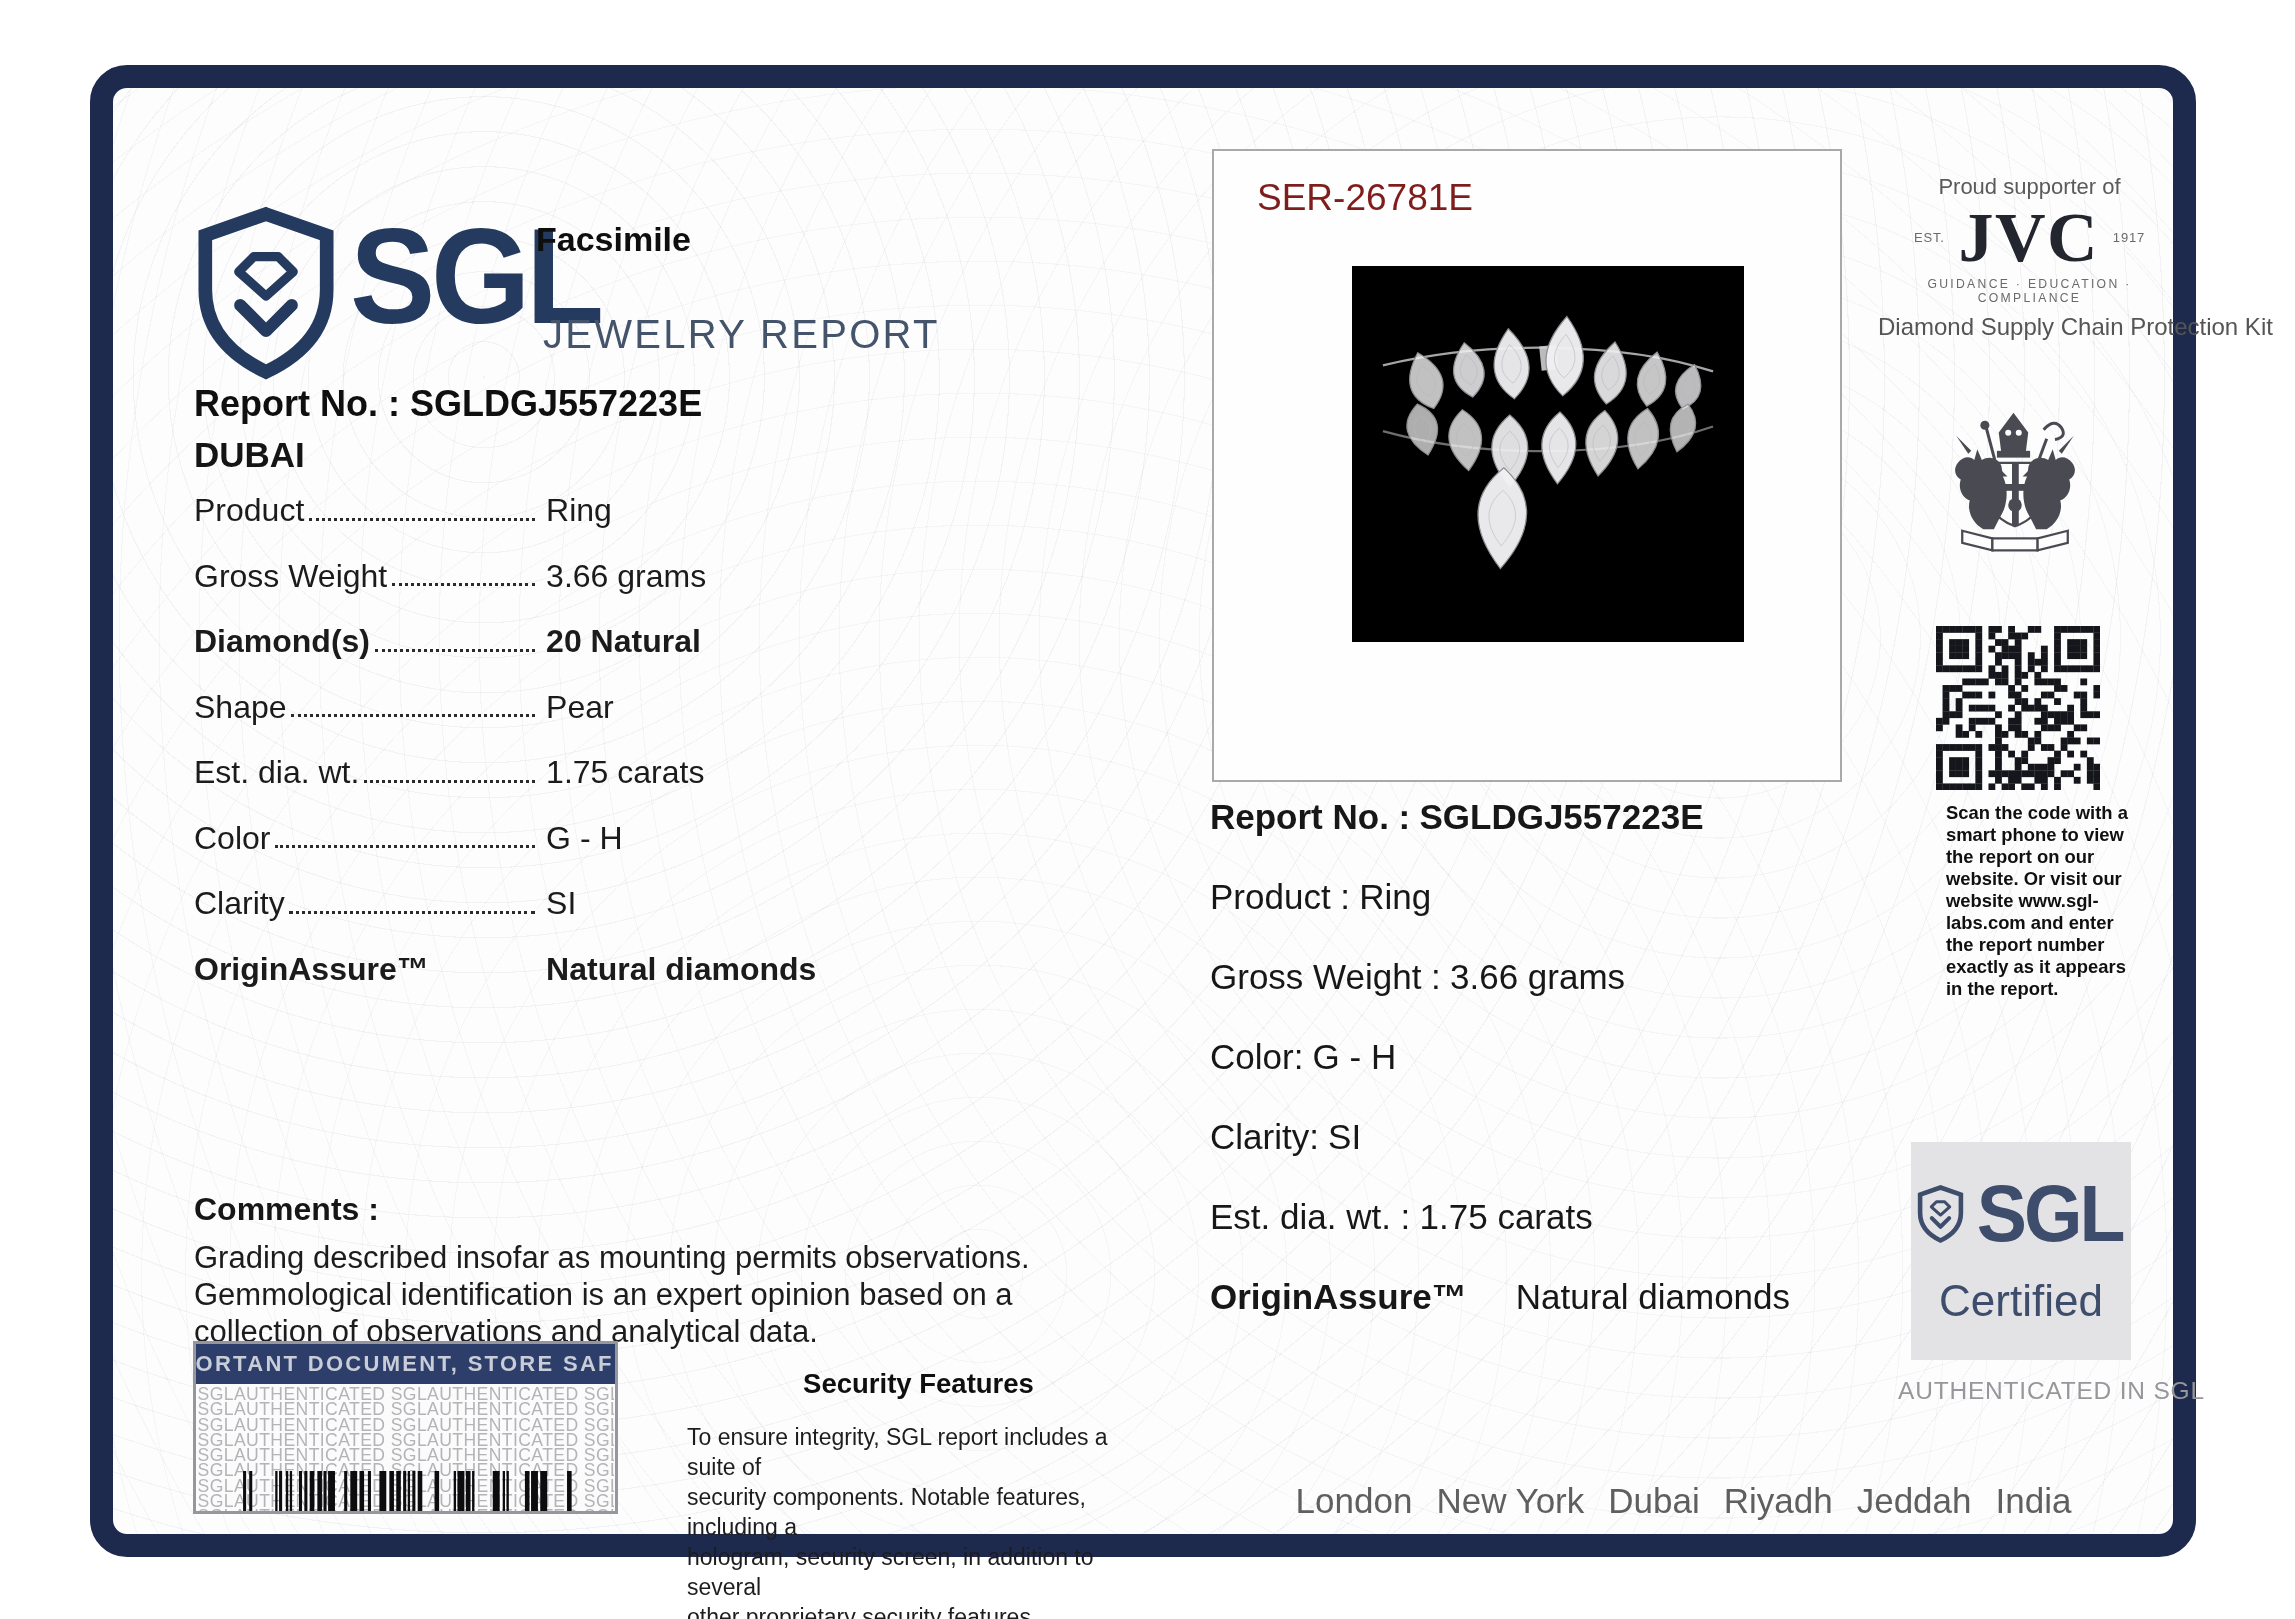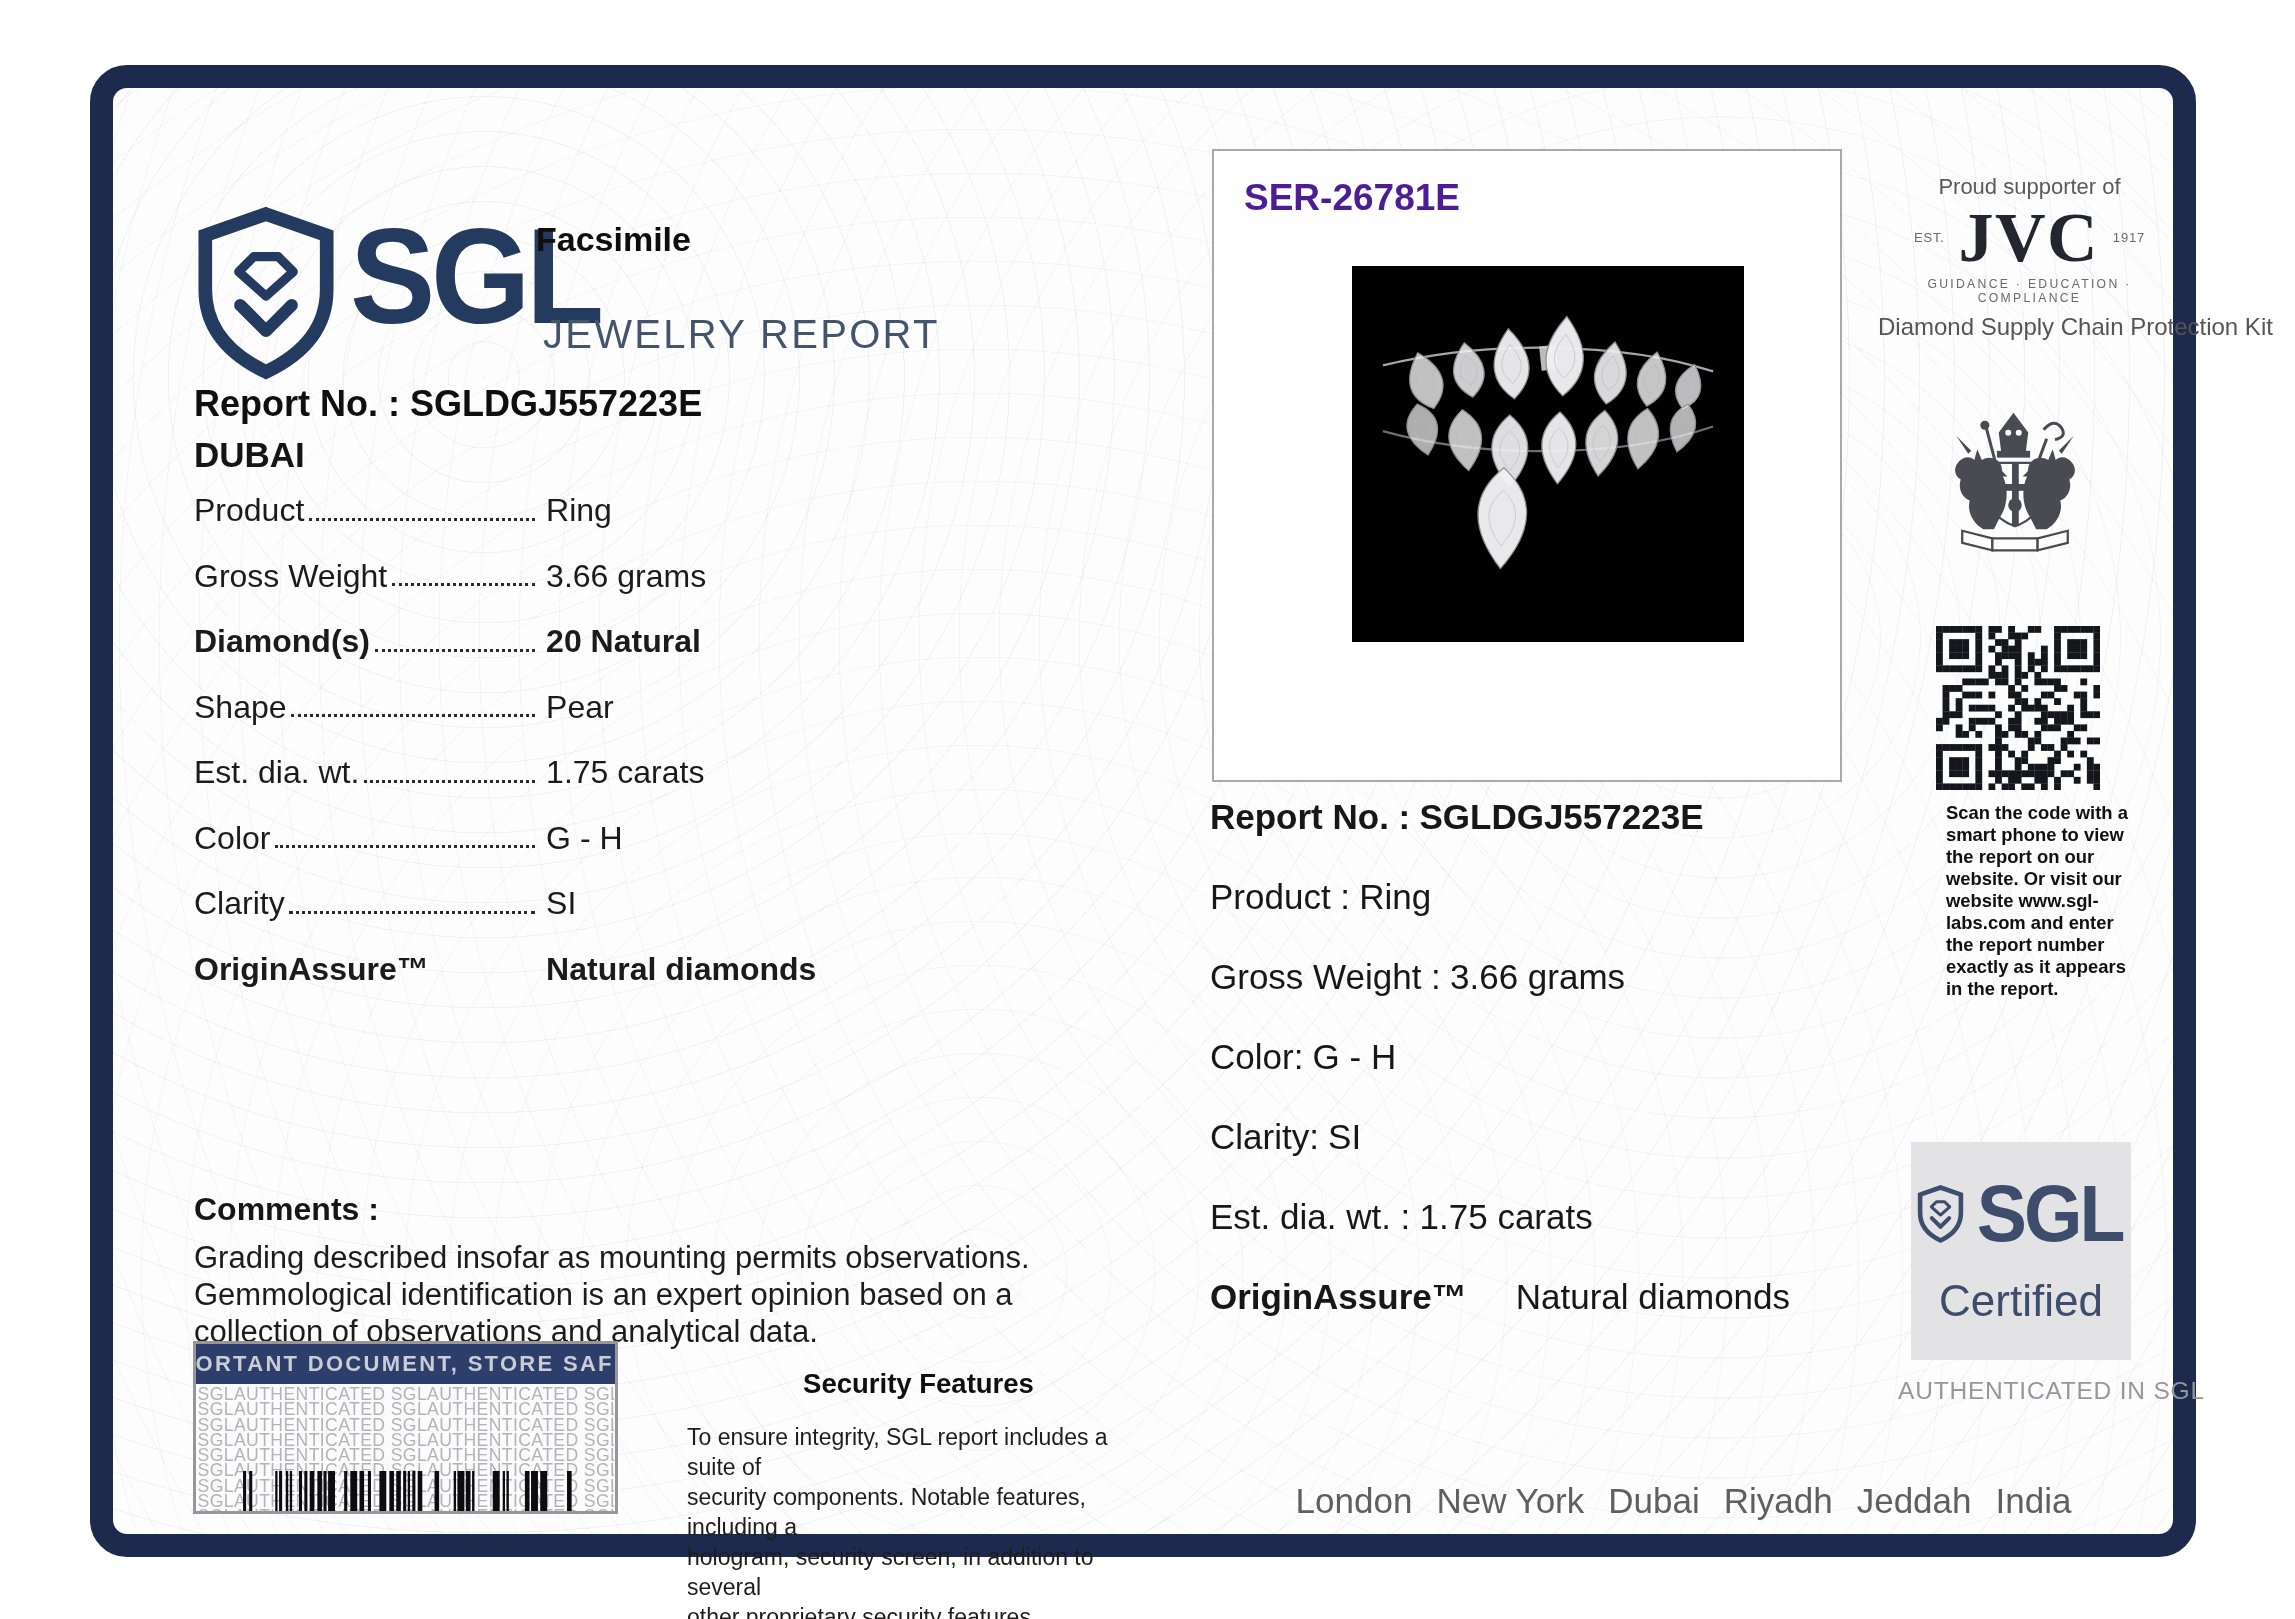--- a/index.html
+++ b/index.html
@@ -48,21 +48,21 @@
   .sec-lines .tline { white-space:nowrap; font-size:17.6px; line-height:15.3px; color:#b4b4b8; font-weight:500; letter-spacing:0.4px; }
   .barcode { position:absolute; left:44px; top:127px; width:337px; height:40px; }
 
   
   .sec-feat-title { position:absolute; left:689px; top:1368px; width:459px; text-align:center; font-size:27.5px; font-weight:700; color:#0f0f0f; }
   .sec-feat-body  { position:absolute; left:687px; top:1422px; width:474px; }
   .sec-feat-body .f-line { font-size:23px; line-height:30px; color:#1d1d1d; font-weight:500; }
 
   
   .photo-panel { position:absolute; left:1212px; top:149px; width:630px; height:633px; background:#fefefe; border:2.3px solid #a9a9a9; }
-  .serial { position:absolute; left:30px; top:26px; font-size:37px; font-weight:700; color:#4c1d95; }
+  .serial { position:absolute; left:43px; top:26px; font-size:37px; font-weight:400; color:#7f1d1d; }
   .ring-photo { position:absolute; left:138px; top:115px; width:392px; height:376px; background:#000; }
 
   .center-rows { position:absolute; left:1210px; top:797px; width:643px; }
   .crow { font-size:35px; line-height:40px; margin-bottom:40px; color:#171717; white-space:nowrap; }
   .crow .c-lbl.b, .crow .c-val.b { font-weight:700; }
   .crow .c-val { margin-left:9.2px; }
   .crow .c-val.wide { margin-left:49px; }
 
   
   .jvc { position:absolute; left:1878px; top:174px; width:303px; text-align:center; color:#5a5a5a; }

